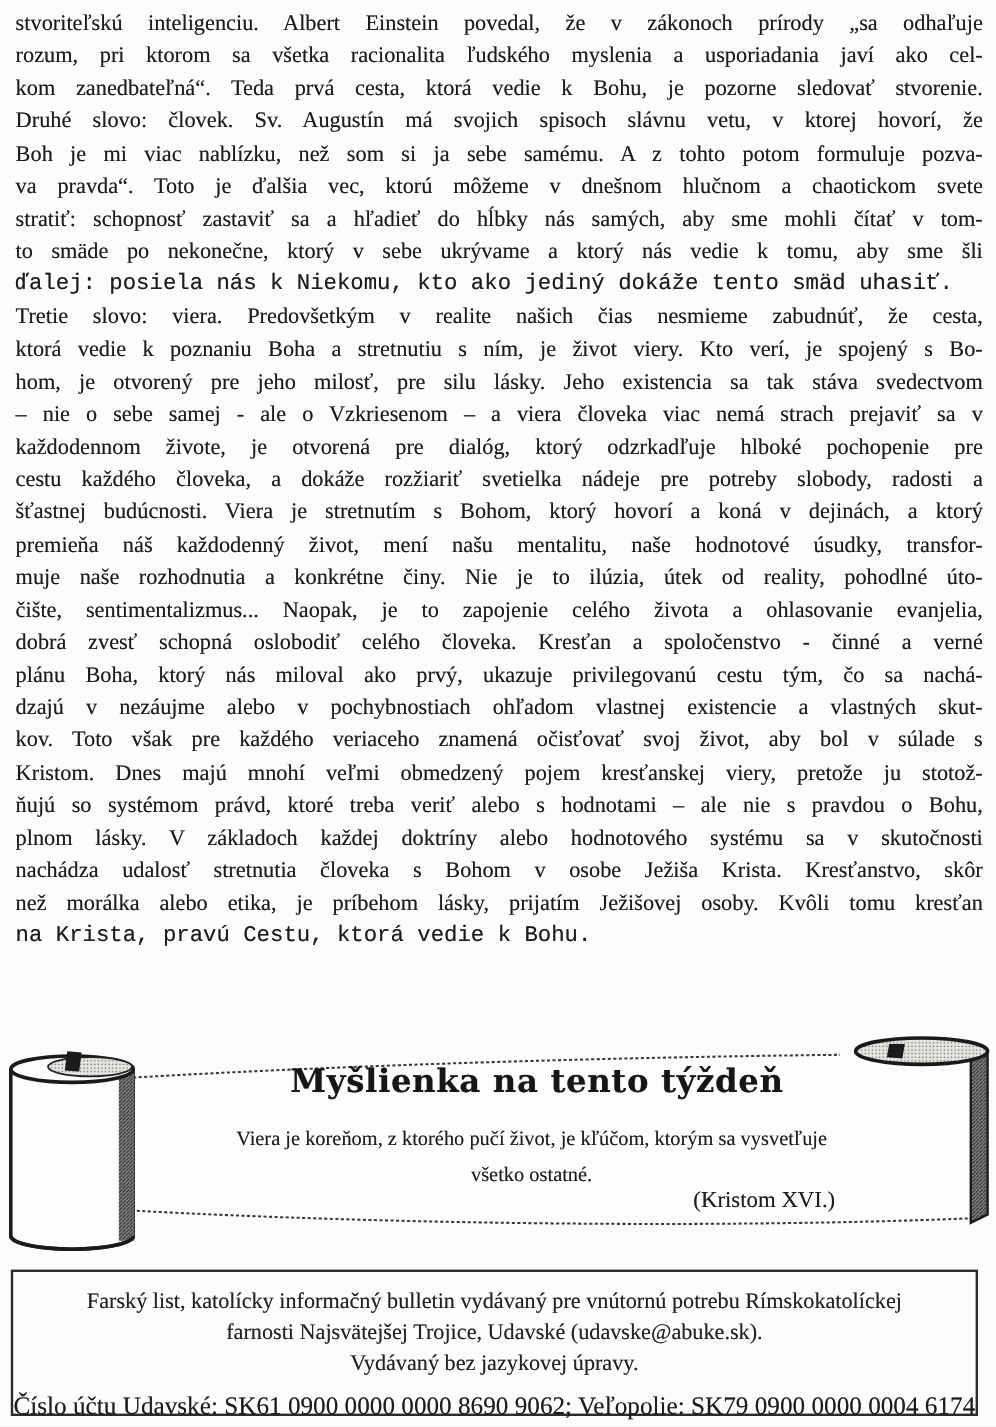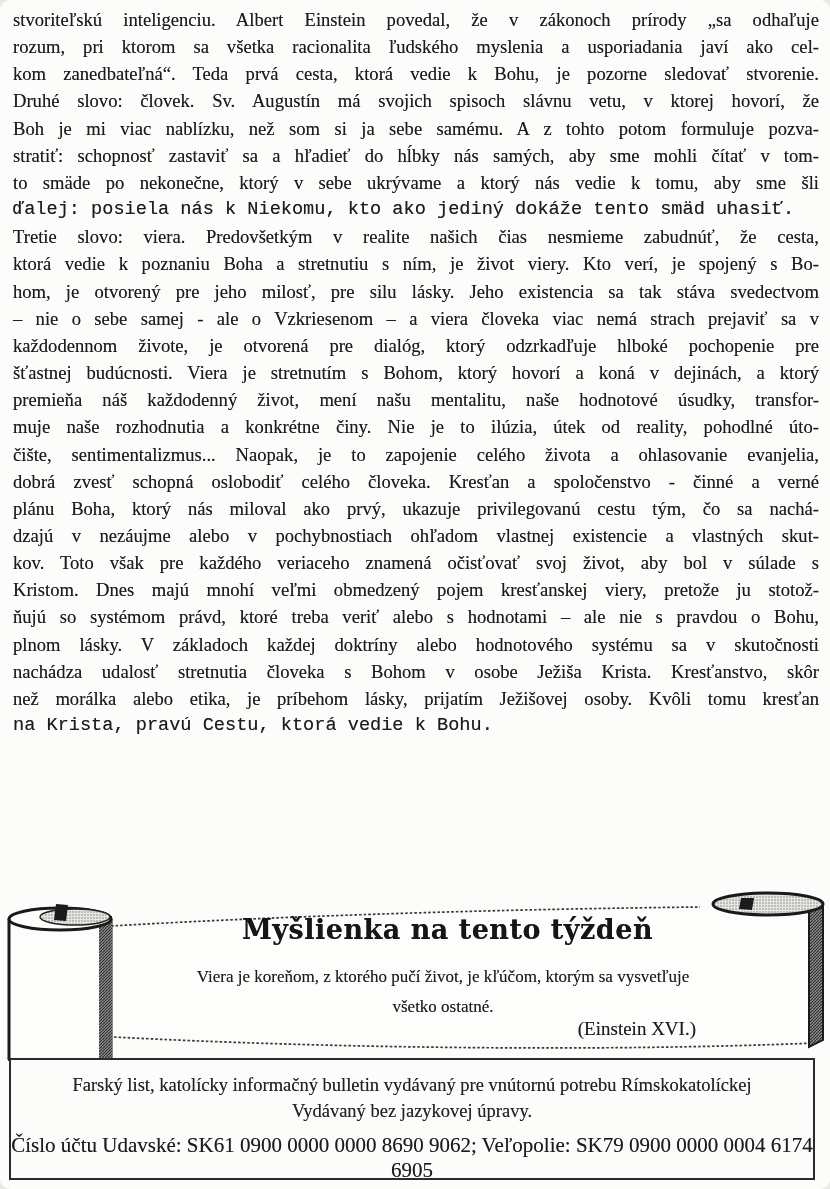--- a/index.html
+++ b/index.html
@@ -1,33 +1,33 @@
 <!DOCTYPE html>
 <html><head>
 <meta charset="utf-8">
 <style>
   html,body { margin:0; padding:0; background:#e9e9e7; }
   .page {
     position:relative; width:830px; height:1189px; margin:0 auto;
     background:#fcfcfa; overflow:hidden;
-    font-family:"Liberation Serif", serif; color:#1c1c1c;border-radius:10px;
+    font-family:"Liberation Serif", serif; color:#1c1c1c;
   }
   
   .article { position:absolute; left:13px; top:6px; width:806px; }
   .par { margin:0; }
   .line {
     font-size:18.6px; line-height:27.15px;
     text-align:justify; text-align-last:justify;
     text-shadow:0 0 0.5px rgba(20,20,20,.55);
     white-space:normal;
   }
   .line.no-j { text-align-last:left;font-family:Liberation Mono, monospace; }
 
   
-  .banner { position:absolute; left:0; top:890px; width:770px; height:192px; }
+  .banner { position:absolute; left:0; top:862px; width:770px; height:192px; }
   .banner svg { position:absolute; left:0; top:0; }
   .banner-title {
     position:absolute; left:135px; top:24px; width:625px; text-align:center;
     font-family:"DejaVu Serif", serif; font-weight:bold; font-size:27px;
     letter-spacing:0.5px; color:#161616; text-shadow:0 0 0.6px rgba(0,0,0,.5);
     z-index:2;
   }
   .banner-quote {
     position:absolute; left:118px; top:72px; width:650px; text-align:center;
     font-size:17px; line-height:30px; color:#1d1d1d;
@@ -60,30 +60,32 @@
 
   <div class="article">
       <div class="par">
         <div class="line">stvoriteľskú inteligenciu. Albert Einstein povedal, že v zákonoch prírody „sa odhaľuje</div>
         <div class="line">rozum, pri ktorom sa všetka racionalita ľudského myslenia a usporiadania javí ako cel-</div>
         <div class="line">kom zanedbateľná“. Teda prvá cesta, ktorá vedie k Bohu, je pozorne sledovať stvorenie.</div>
       </div>
       <div class="par">
         <div class="line">Druhé slovo: človek. Sv. Augustín má svojich spisoch slávnu vetu, v ktorej hovorí, že</div>
         <div class="line">Boh je mi viac nablízku, než som si ja sebe samému. A z tohto potom formuluje pozva-</div>
+        <div class="line">va pravda“. Toto je ďalšia vec, ktorú môžeme v dnešnom hlučnom a chaotickom svete</div>
         <div class="line">stratiť: schopnosť zastaviť sa a hľadieť do hĺbky nás samých, aby sme mohli čítať v tom-</div>
         <div class="line">to smäde po nekonečne, ktorý v sebe ukrývame a ktorý nás vedie k tomu, aby sme šli</div>
         <div class="line no-j">ďalej: posiela nás k Niekomu, kto ako jediný dokáže tento smäd uhasiť.</div>
       </div>
       <div class="par">
         <div class="line">Tretie slovo: viera. Predovšetkým v realite našich čias nesmieme zabudnúť, že cesta,</div>
         <div class="line">ktorá vedie k poznaniu Boha a stretnutiu s ním, je život viery. Kto verí, je spojený s Bo-</div>
         <div class="line">hom, je otvorený pre jeho milosť, pre silu lásky. Jeho existencia sa tak stáva svedectvom</div>
         <div class="line">– nie o sebe samej - ale o Vzkriesenom – a viera človeka viac nemá strach prejaviť sa v</div>
         <div class="line">každodennom živote, je otvorená pre dialóg, ktorý odzrkadľuje hlboké pochopenie pre</div>
+        <div class="line">cestu každého človeka, a dokáže rozžiariť svetielka nádeje pre potreby slobody, radosti a</div>
         <div class="line">šťastnej budúcnosti. Viera je stretnutím s Bohom, ktorý hovorí a koná v dejinách, a ktorý</div>
         <div class="line">premieňa náš každodenný život, mení našu mentalitu, naše hodnotové úsudky, transfor-</div>
         <div class="line">muje naše rozhodnutia a konkrétne činy. Nie je to ilúzia, útek od reality, pohodlné úto-</div>
         <div class="line">čište, sentimentalizmus... Naopak, je to zapojenie celého života a ohlasovanie evanjelia,</div>
         <div class="line">dobrá zvesť schopná oslobodiť celého človeka. Kresťan a spoločenstvo - činné a verné</div>
         <div class="line">plánu Boha, ktorý nás miloval ako prvý, ukazuje privilegovanú cestu tým, čo sa nachá-</div>
         <div class="line">dzajú v nezáujme alebo v pochybnostiach ohľadom vlastnej existencie a vlastných skut-</div>
         <div class="line">kov. Toto však pre každého veriaceho znamená očisťovať svoj život, aby bol v súlade s</div>
         <div class="line">Kristom. Dnes majú mnohí veľmi obmedzený pojem kresťanskej viery, pretože ju stotož-</div>
         <div class="line">ňujú so systémom právd, ktoré treba veriť alebo s hodnotami – ale nie s pravdou o Bohu,</div>
@@ -124,24 +126,25 @@
       <ellipse cx="75" cy="27" rx="35" ry="8" fill="url(#hatchLight)" stroke="#222222" stroke-width="1.5"></ellipse>
       <path d="M56,14 L68,15 L66,31 L54,30 Z" fill="#1b1b1b"></path>
       <path d="M9,168 A51,11 0 0 0 111,168" fill="none" stroke="#1a1a1a" stroke-width="3"></path>
     </svg>
 
     <div class="banner-title">Myšlienka na tento týždeň</div>
     <div class="banner-quote">
         <div>Viera je koreňom, z ktorého pučí život, je kľúčom, ktorým sa vysvetľuje</div>
         <div>všetko ostatné.</div>
       </div>
-    <div class="banner-attr">(Einstein XVI.)</div>
+    <div class="banner-attr">(Kristom XVI.)</div>
   </div>
 
   <div class="footer">
     <div>
         <div class="footer-line">Farský list, katolícky informačný bulletin vydávaný pre vnútornú potrebu Rímskokatolíckej</div>
+        <div class="footer-line">farnosti Najsvätejšej Trojice, Udavské (udavske@abuke.sk).</div>
         <div class="footer-line">Vydávaný bez jazykovej úpravy.</div>
       </div>
     <div class="accounts">Číslo účtu Udavské: SK61 0900 0000 0000 8690 9062; Veľopolie: SK79 0900 0000 0004 6174 6905</div>
   </div>
 
 </div>
 
 </body></html>

